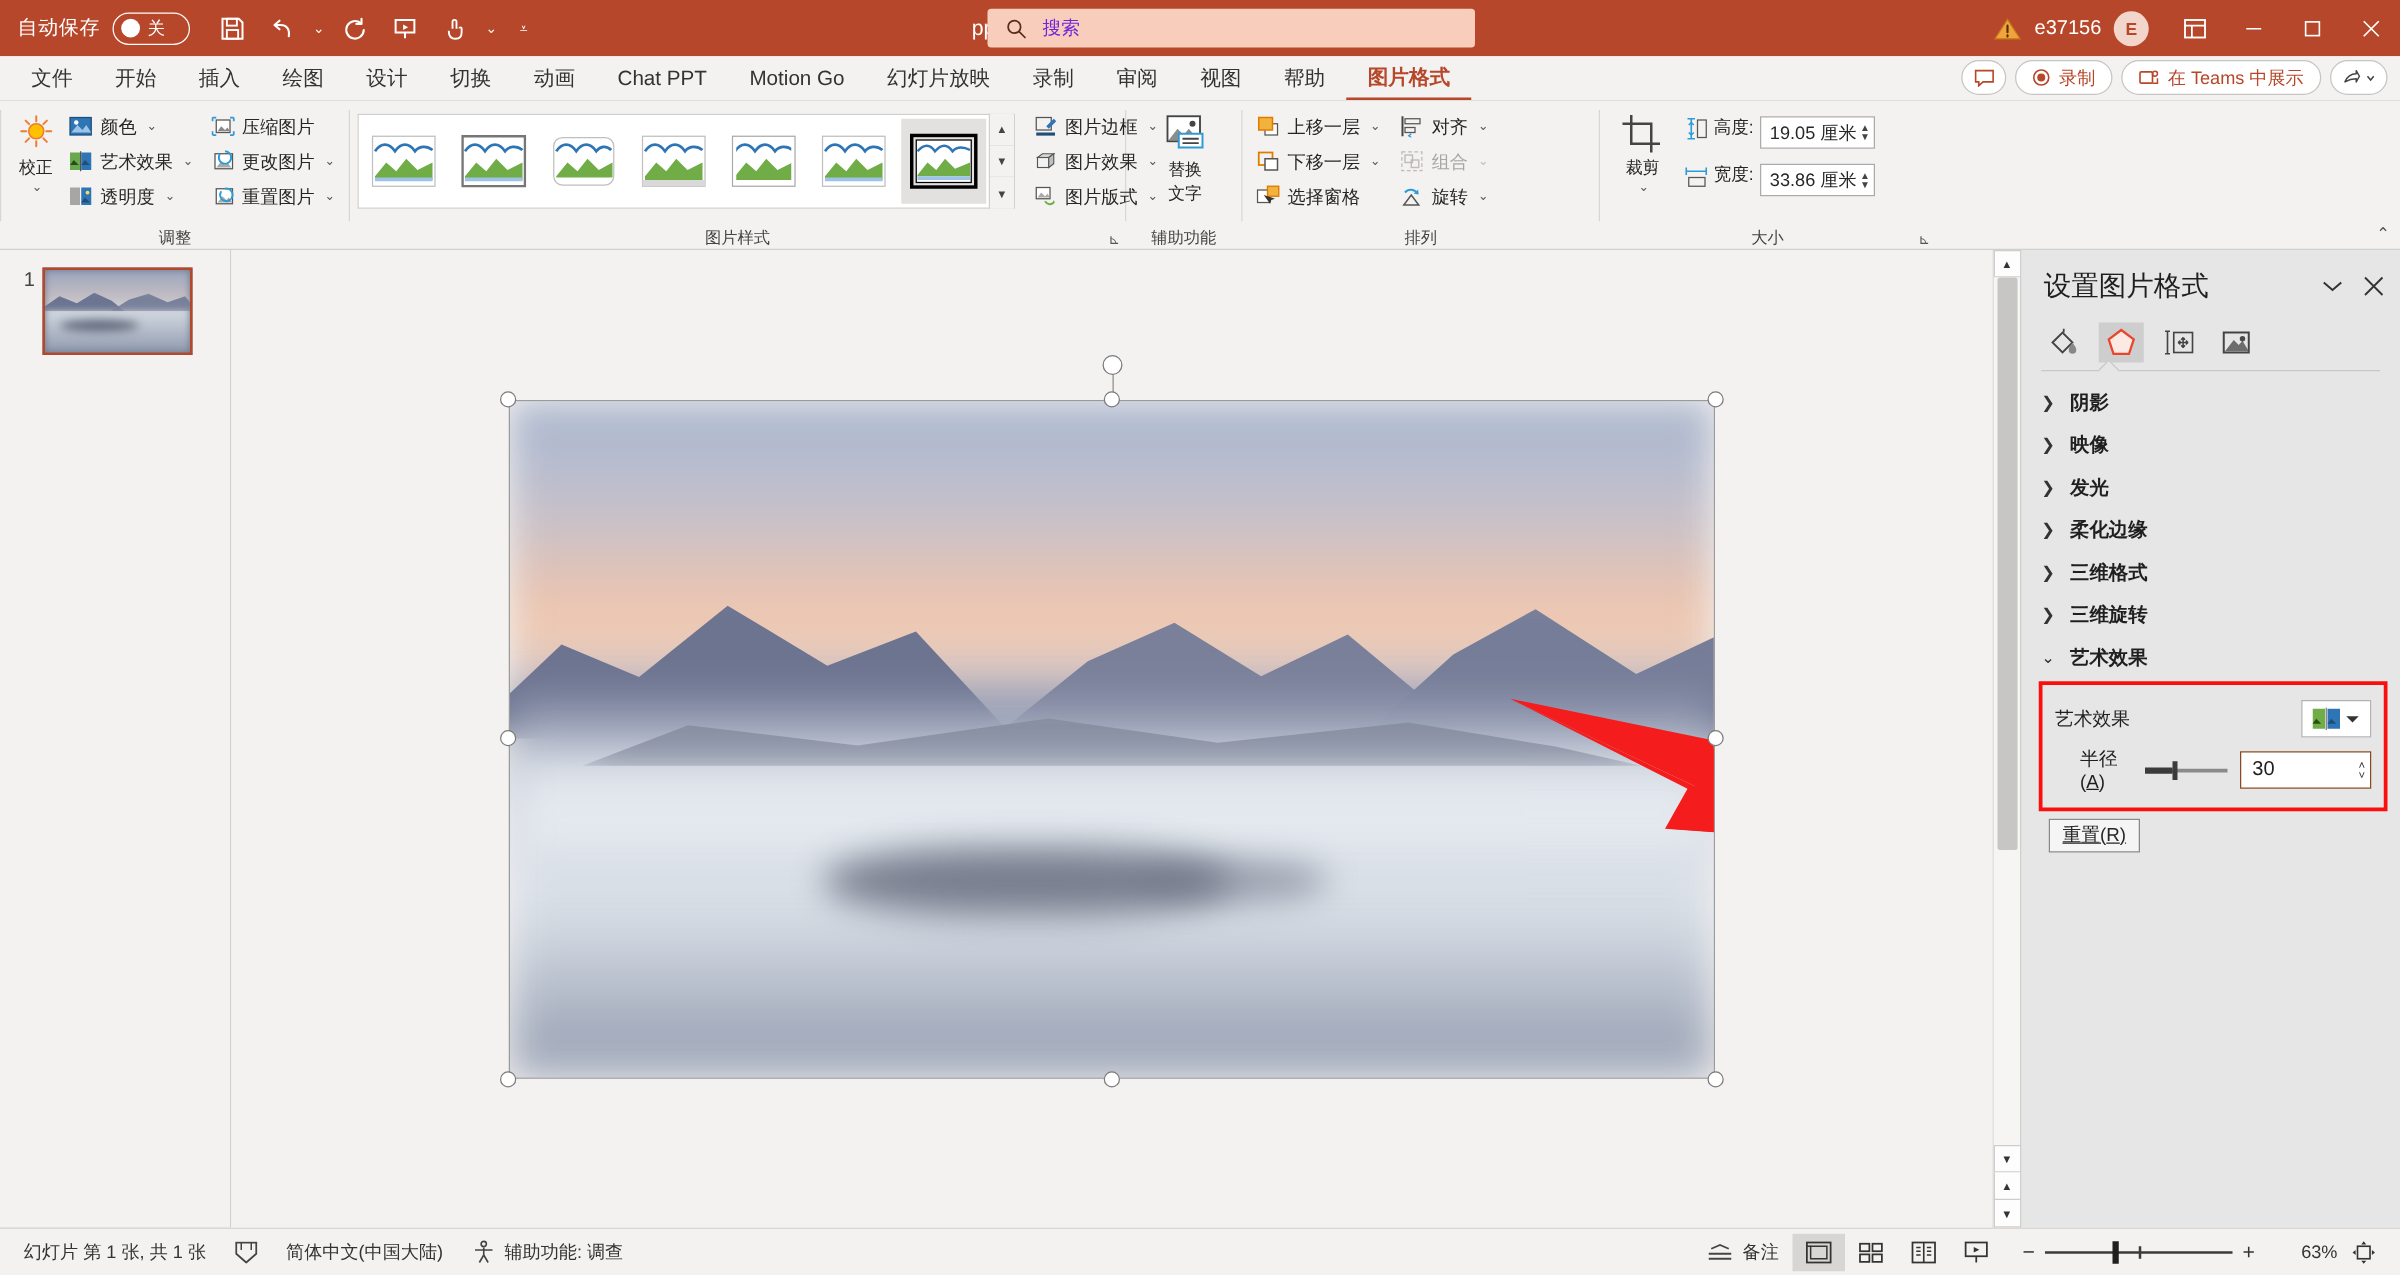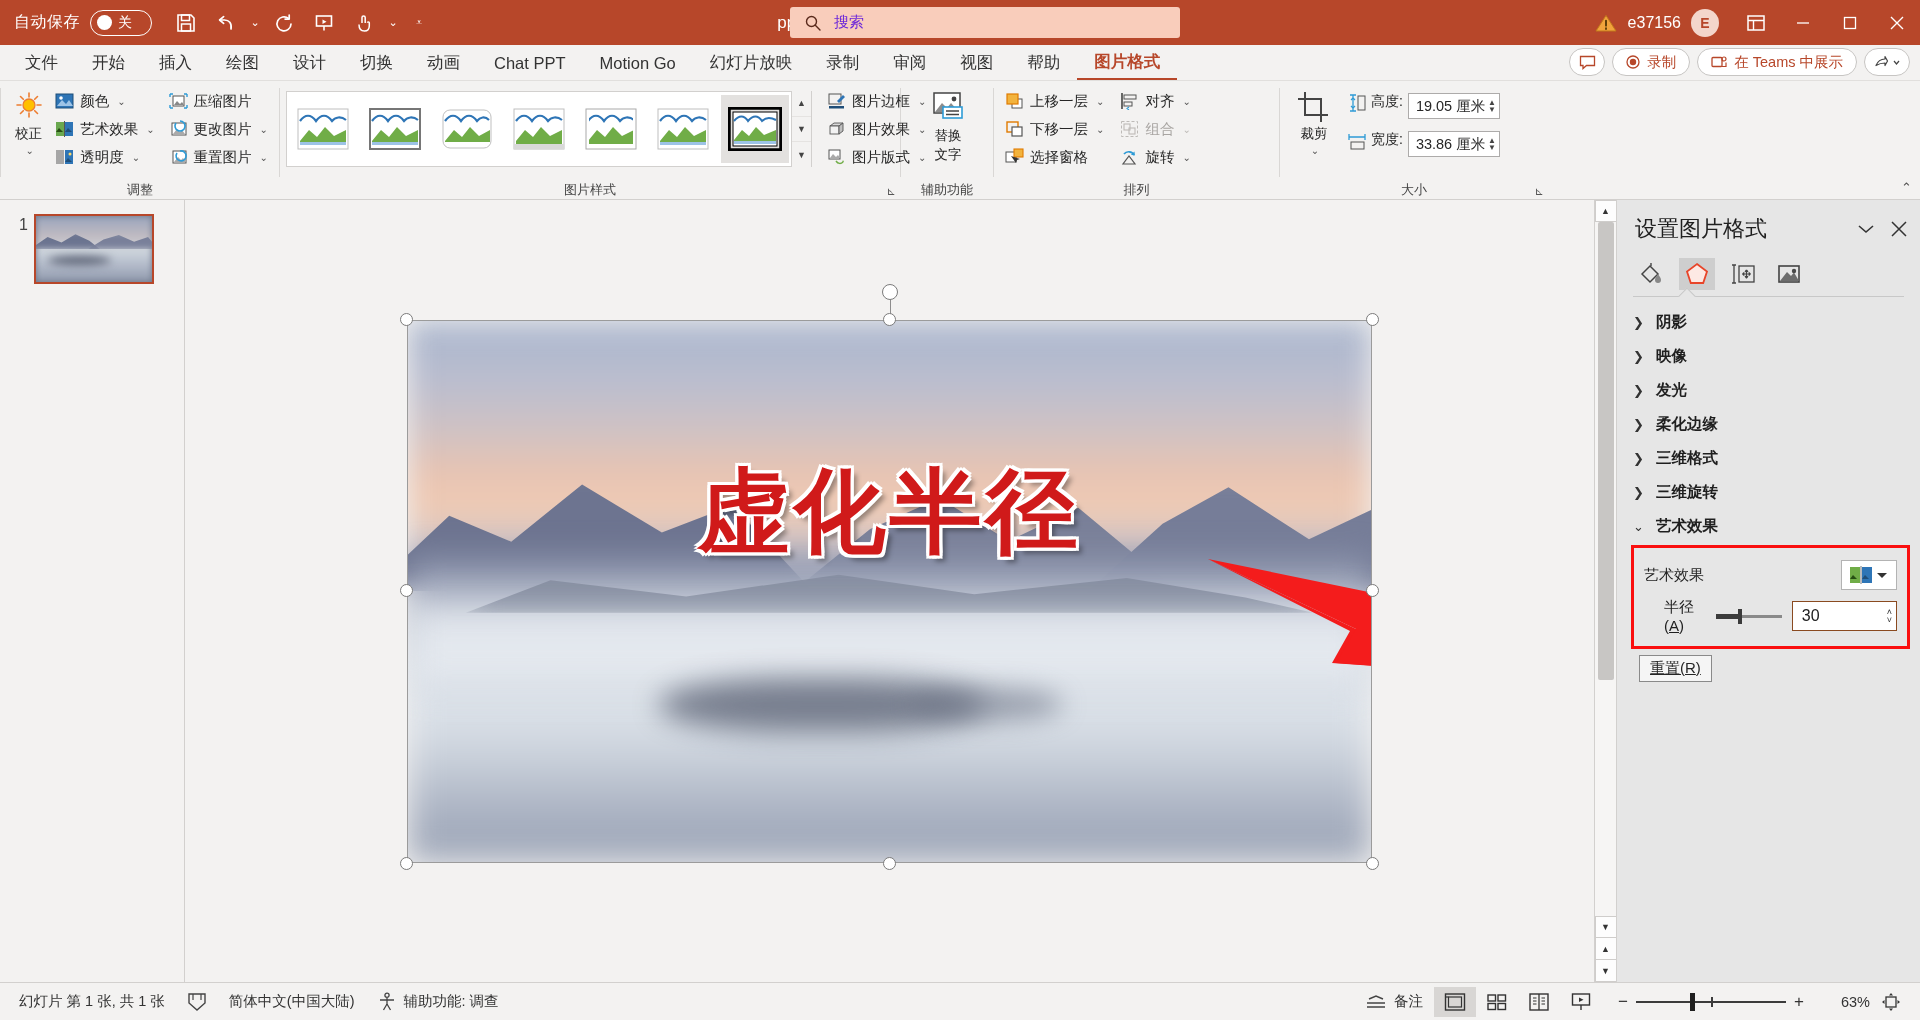--- a/index.html
+++ b/index.html
@@ -796,21 +796,20 @@
             <div class="sky"></div>
             <div class="mtn m1"></div>
             <div class="mtn m2"></div>
             <div class="mtn m3"></div>
             <div class="water"></div>
             <div class="mist"></div>
             <div class="ridge"></div>
             <div class="boat"></div>
             <div class="boat2"></div>
           </div>
-          <div class="wordart">虚化半径</div>
 
           <svg class="arrow-svg" style="right:-55px;top:230px;" width="220" height="130" viewBox="0 0 220 130">
             <path d="M2 8 L150 78 L168 42 L212 118 L126 112 L144 80 L2 8 Z" fill="#f41c1c"></path>
             <path d="M2 8 L150 78 L130 112 L212 118 L168 42 Z" fill="#f41c1c"></path>
           </svg>
         </div>
 
         <div class="handle" style="left:-7px;top:-7px"></div>
         <div class="handle" style="left:50%;margin-left:-7px;top:-7px"></div>
         <div class="handle" style="right:-7px;top:-7px"></div>

